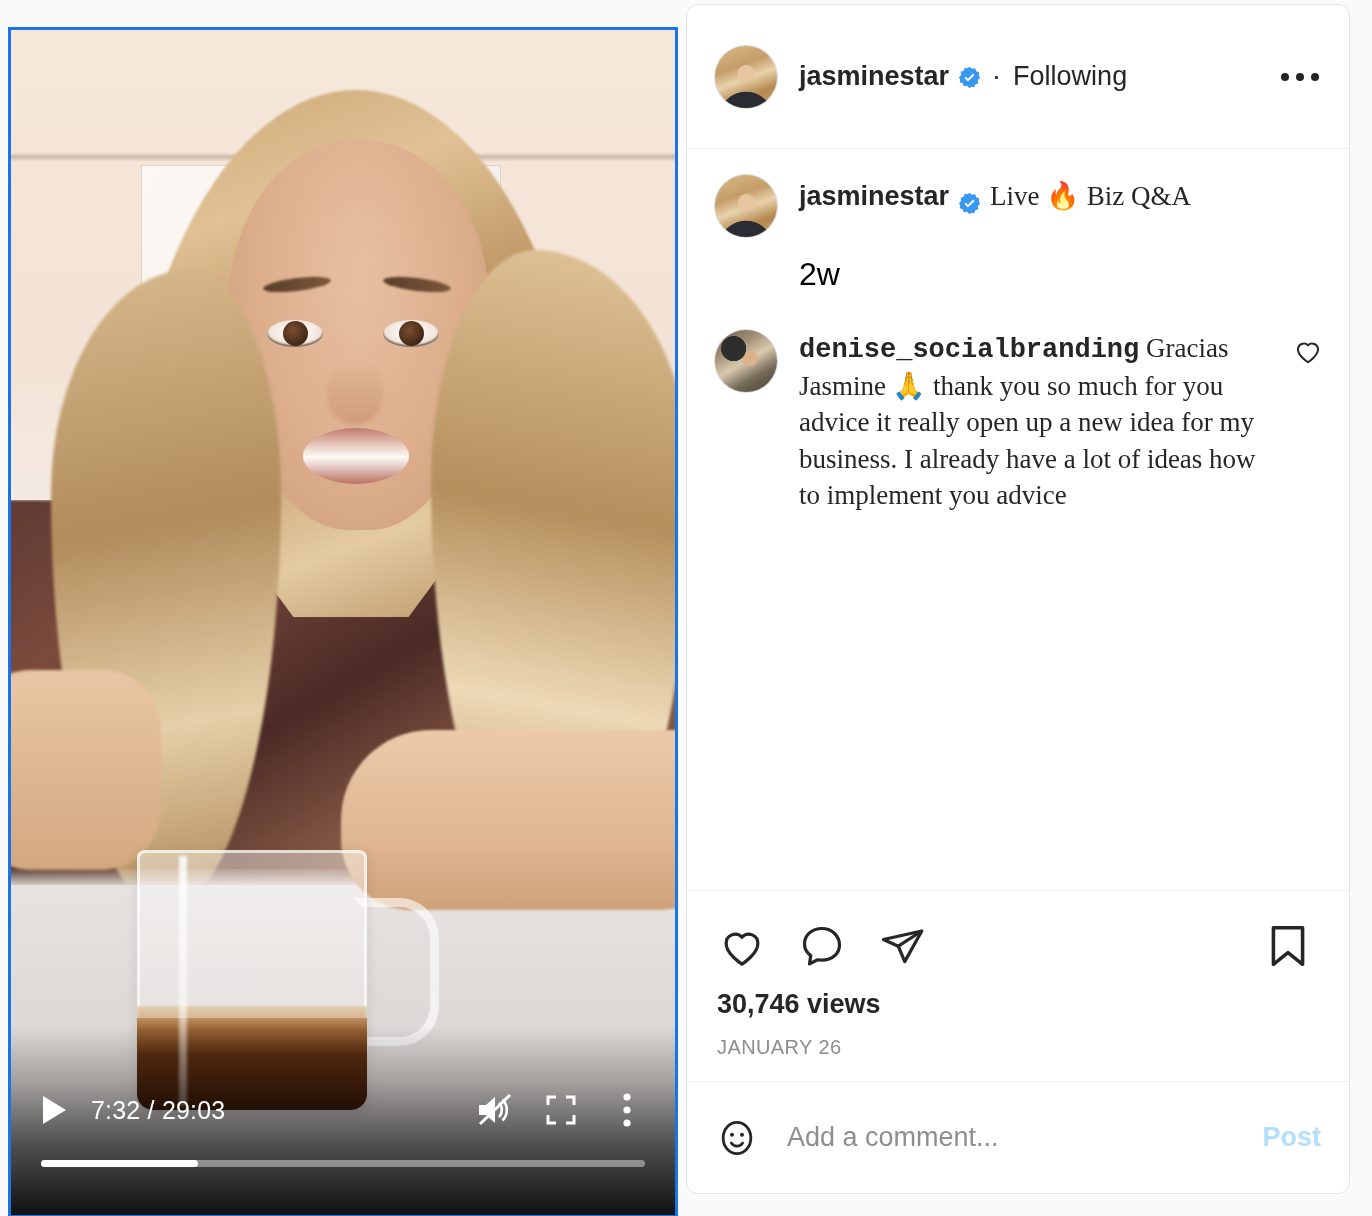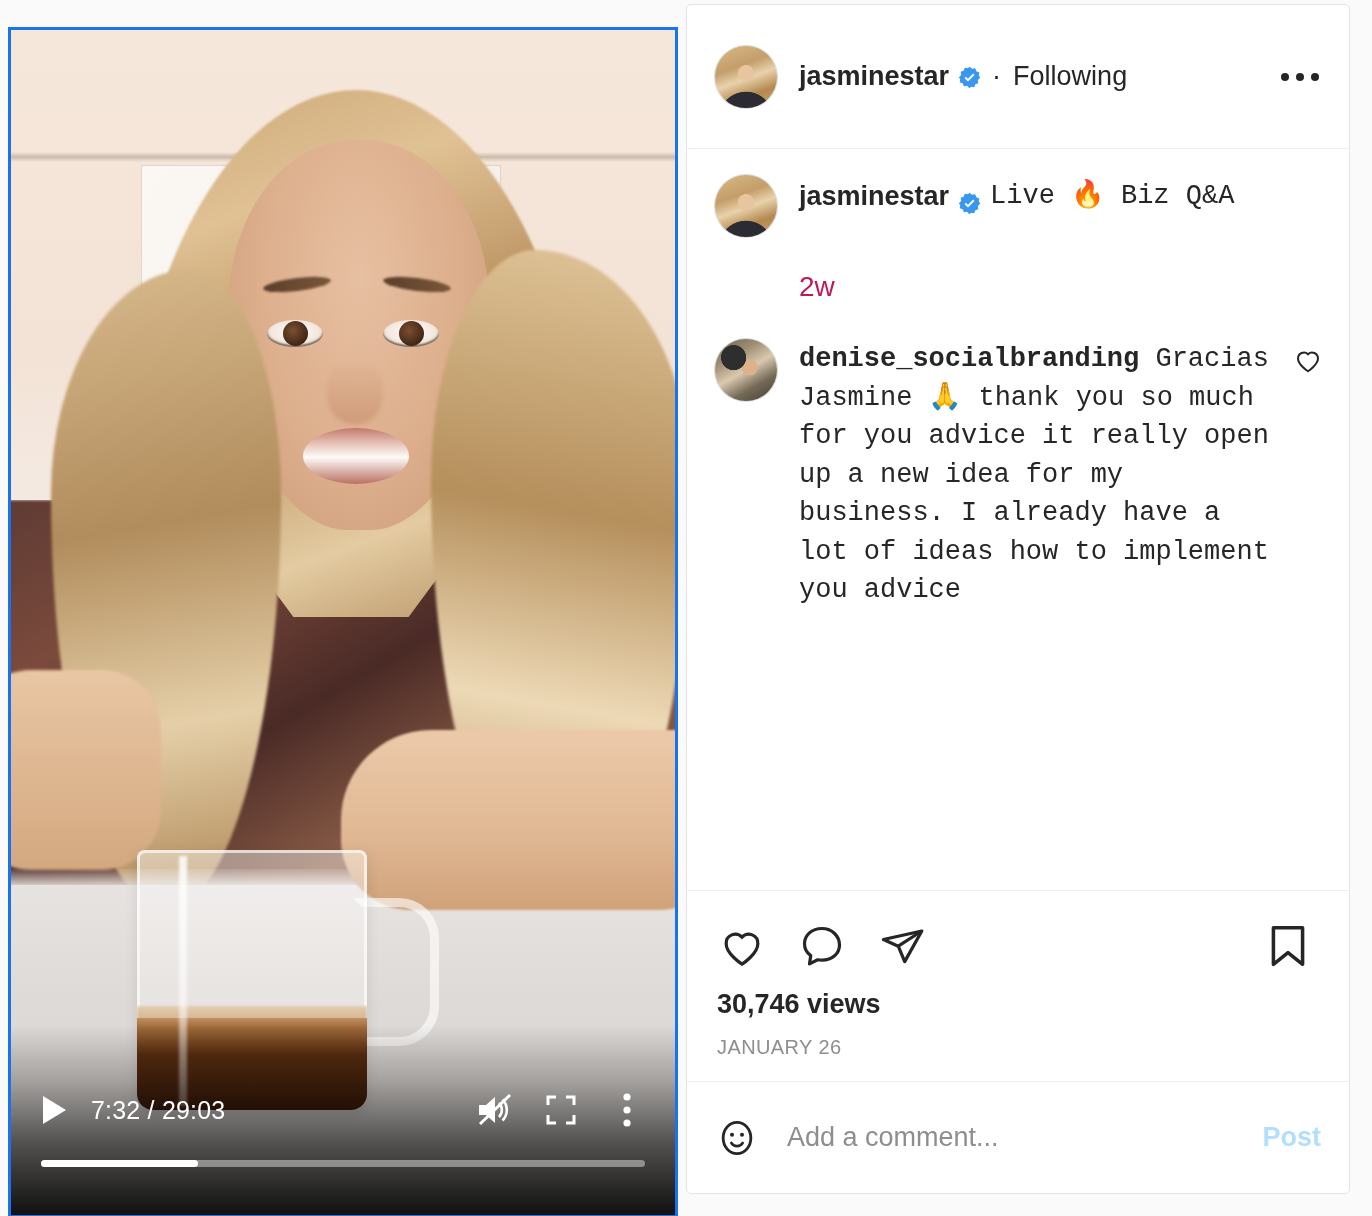--- a/index.html
+++ b/index.html
@@ -230,21 +230,21 @@
 
   
   .ig-panel {
     position: absolute;
     left: 686px;
     top: 4px;
     width: 664px;
     height: 1190px;
     background: #fff;
     border: 1px solid #e4e4e4;
-    border-radius: 5px;
+    border-radius: 12px;
     box-sizing: border-box;
     display: flex;
     flex-direction: column;
     overflow: hidden;
   }
 
   .ig-header {
     flex: 0 0 auto;
     height: 144px;
     display: flex;
@@ -332,23 +332,23 @@
   }
   .caption-title {
     display: flex;
     align-items: center;
     flex-wrap: wrap;
     margin-bottom: 20px;
   }
   .caption-title .username { font-size: 27px; }
   .caption-body { white-space: pre-wrap; }
   .timestamp {
-    color: #be185d;
-    font-size: 28px;
-    margin-top: 48px;
+    color: #000000;
+    font-size: 32px;
+    margin-top: 32px;
     display: block;
   }
 
   .comment-block {
     display: flex;
     margin-top: 30px;
     align-items: flex-start;
   }
   .comment-av { flex: 0 0 auto; width: 62px; height: 62px; }
   .comment-main {
@@ -433,21 +433,21 @@
     color: #b2dffc;
     font-size: 27px;
     font-weight: bold;
     cursor: pointer;
     margin-left: 16px;
     background: none;
     border: none;
     font-family: "Liberation Sans", sans-serif;
     padding: 6px 2px;
   }
-  .emoji { font-family: Liberation Mono, monospace; }
+  .emoji { font-family: Liberation Serif, serif; }
 </style>
 </head>
 <body>
 
 <div id="root">
 
   <div class="video-panel">
     <div class="video-frame">
       <div class="vid-bg"></div>
       <div class="vid-wallpanel"></div>

